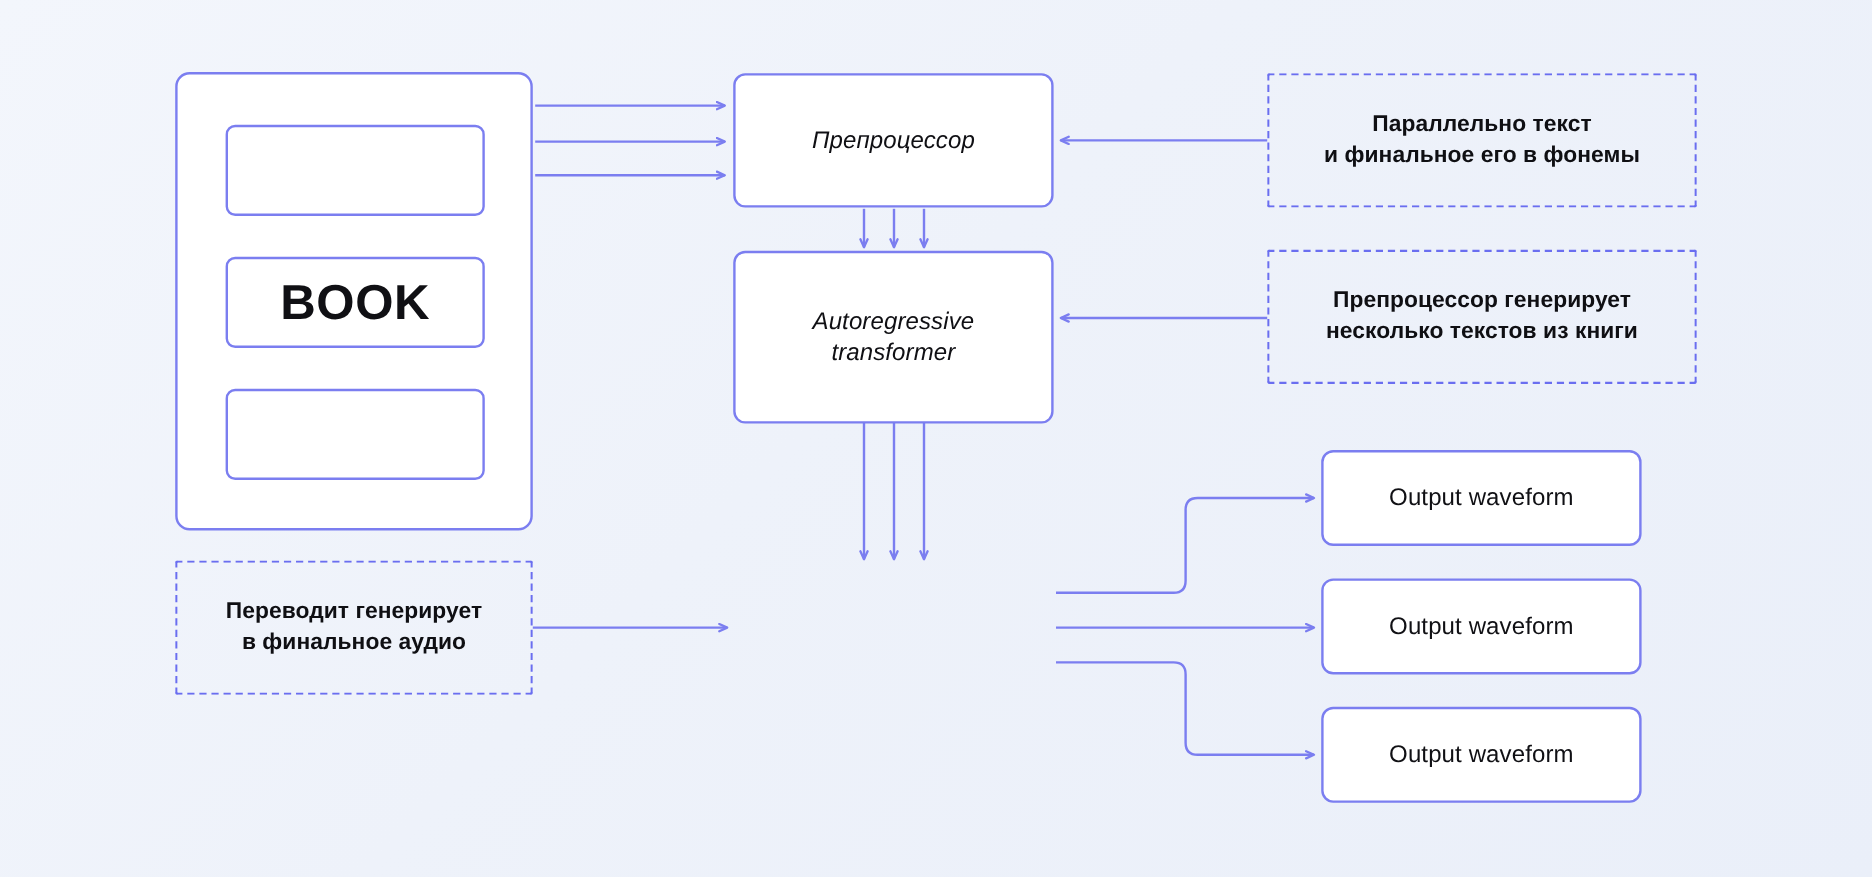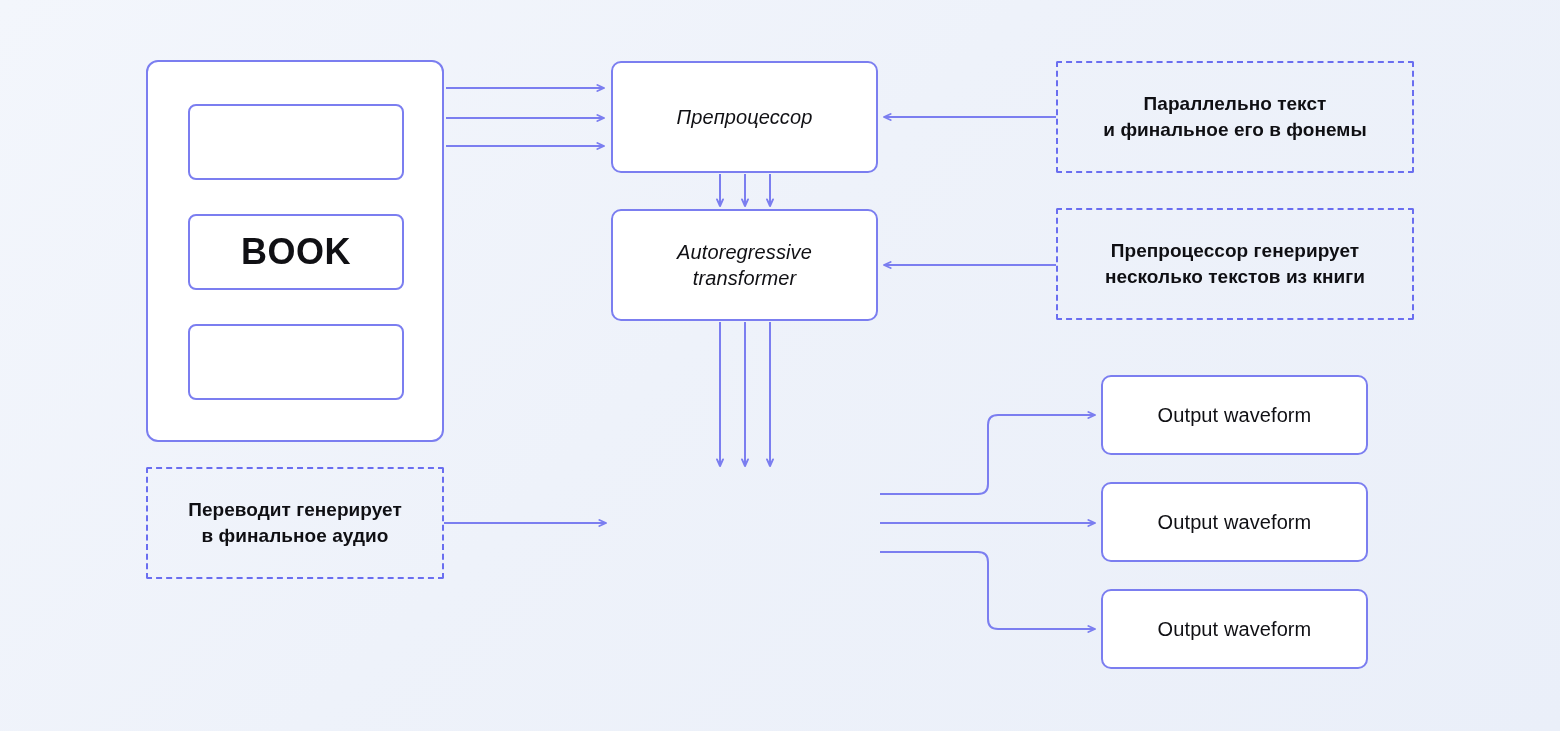--- a/index.html
+++ b/index.html
@@ -57,21 +57,21 @@
     color: #0f0f13;
   }
   .label-stage {
     font-size: 20px;
     font-weight: 400;
     letter-spacing: 0.1px;
     line-height: 1.3;
     font-style: italic;
   }
   .label-book {
-    font-size: 36px;
+    font-size: 41px;
     font-weight: 700;
     letter-spacing: 0.5px;
   }
   .label-note {
     font-size: 19px;
     font-weight: 700;
     line-height: 1.35;
     letter-spacing: 0.05px;
   }
   .label-output {
@@ -146,21 +146,21 @@
       <div class="node book-page" style="left:40px; top:262px; width:216px; height:76px;">
         <span class="label-book"></span>
       </div>
     </div>
   </div>
 
   <div class="node solid-node" style="left:611px; top:61px; width:267px; height:112px;">
     <span class="label-stage">Препроцессор</span>
   </div>
 
-  <div class="node solid-node" style="left:611px; top:209px; width:267px; height:112px;">
+  <div class="node solid-node" style="left:611px; top:209px; width:267px; height:144px;">
     <span class="label-stage">
       <span>Autoregressive</span><br>
       <span>transformer</span>
     </span>
   </div>
 
 
   <div class="node note-node" style="left:1056px; top:61px; width:358px; height:112px;">
     <span class="label-note">
       <span>Параллельно текст</span><br>

